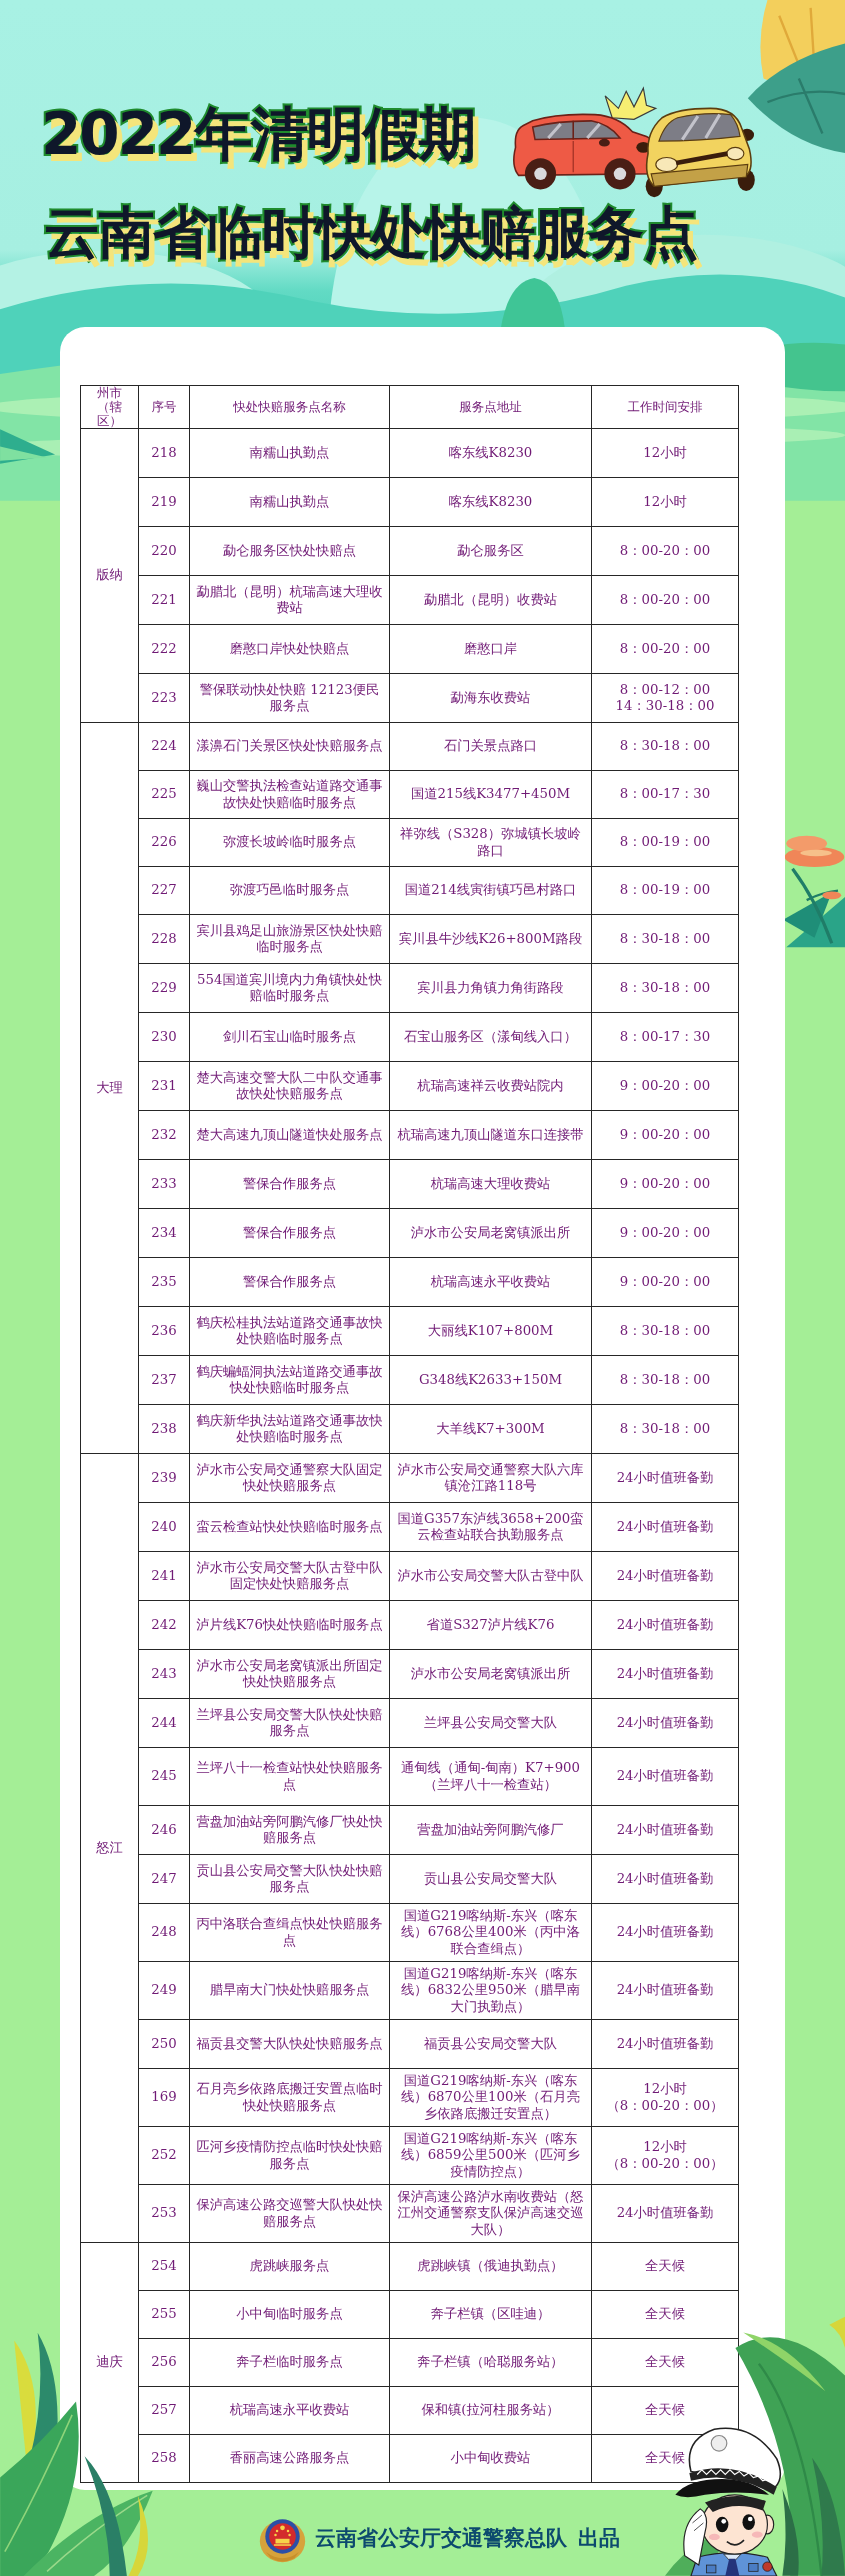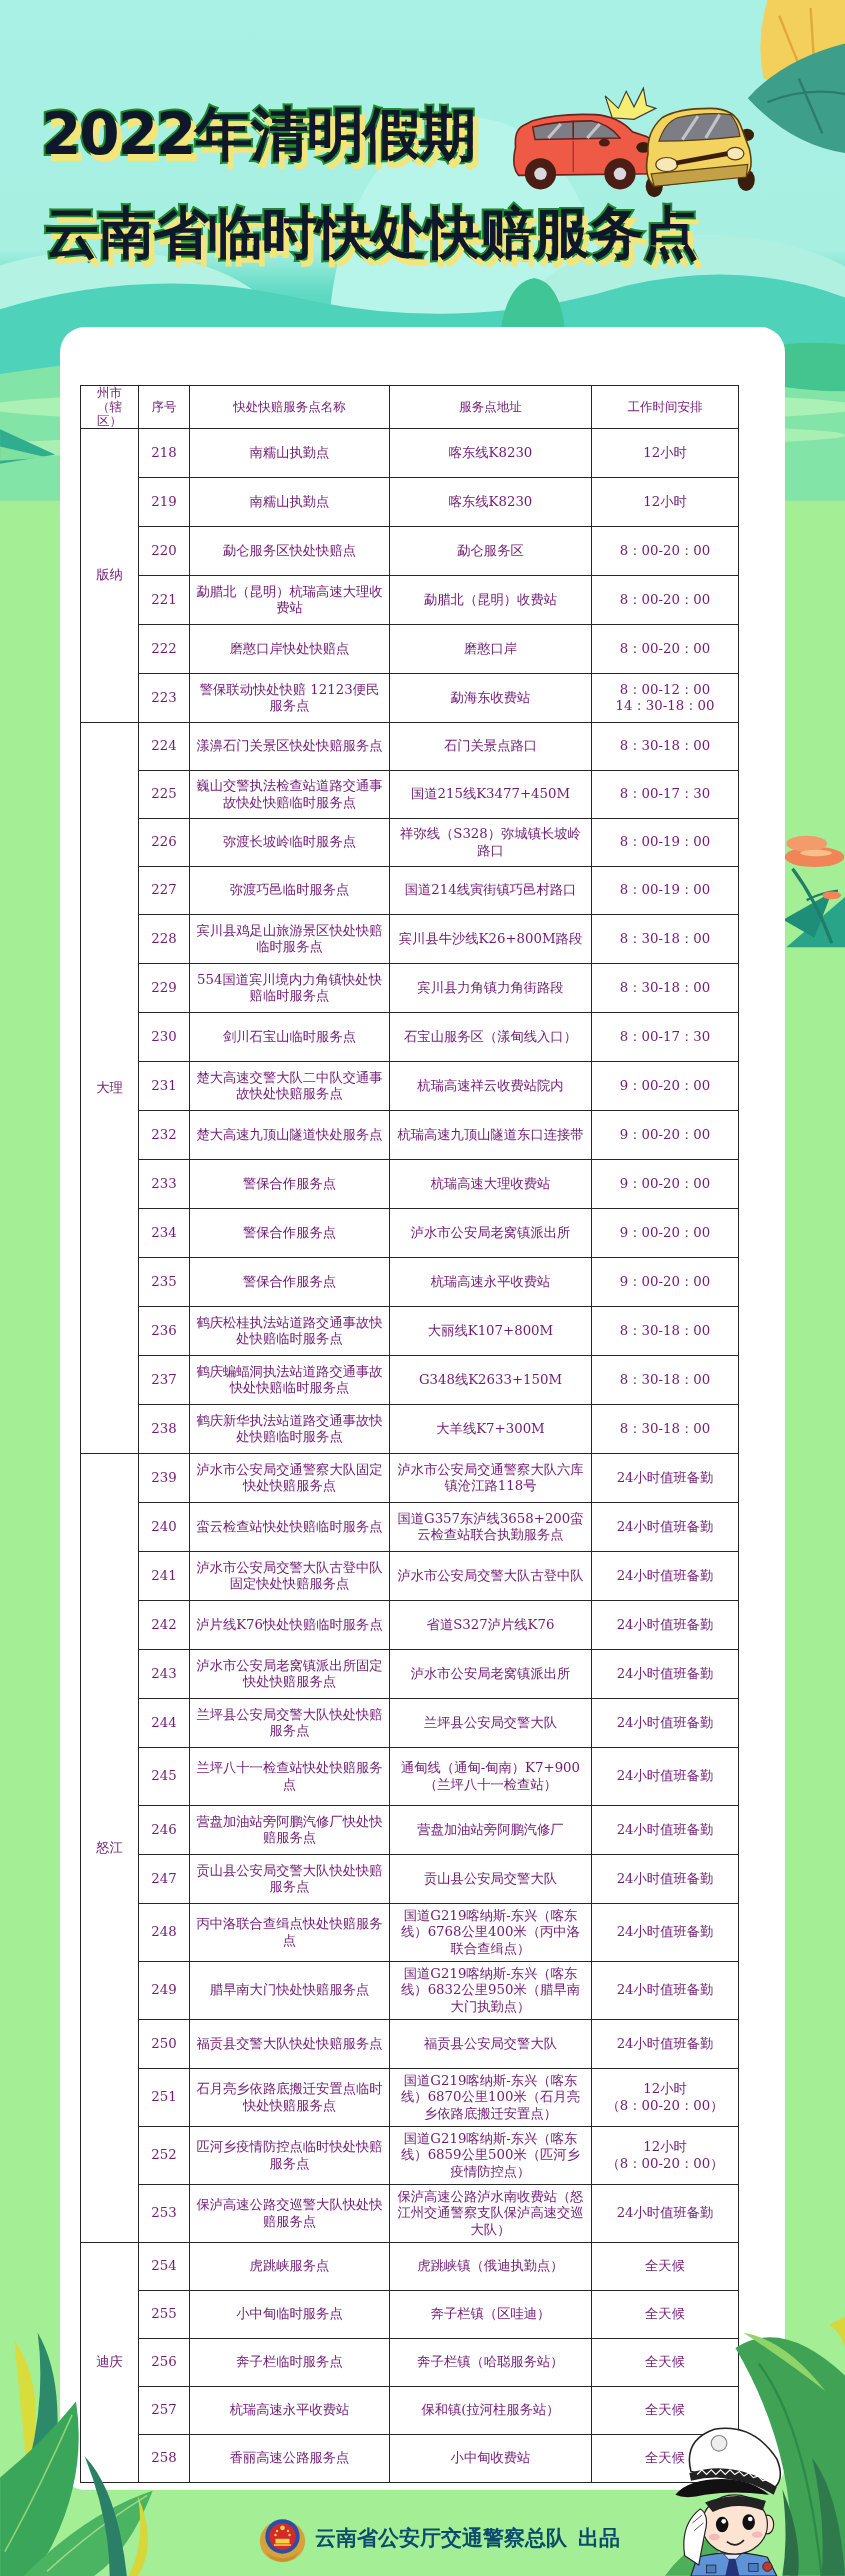--- a/index.html
+++ b/index.html
@@ -354,21 +354,21 @@
         <td class="ad">国道G219喀纳斯-东兴（喀东线）6832公里950米（腊早南大门执勤点）</td>
         <td class="hr">24小时值班备勤</td>
       </tr>
     <tr class="h62">
         <td class="no">250</td>
         <td class="nm">福贡县交警大队快处快赔服务点</td>
         <td class="ad">福贡县公安局交警大队</td>
         <td class="hr">24小时值班备勤</td>
       </tr>
     <tr class="h74">
-        <td class="no">251</td>
+        <td class="no">169</td>
         <td class="nm">石月亮乡依路底搬迁安置点临时快处快赔服务点</td>
         <td class="ad">国道G219喀纳斯-东兴（喀东线）6870公里100米（石月亮乡依路底搬迁安置点）</td>
         <td class="hr">12小时
 （8：00-20：00）</td>
       </tr>
     <tr class="h74">
         <td class="no">252</td>
         <td class="nm">匹河乡疫情防控点临时快处快赔服务点</td>
         <td class="ad">国道G219喀纳斯-东兴（喀东线）6859公里500米（匹河乡疫情防控点）</td>
         <td class="hr">12小时

